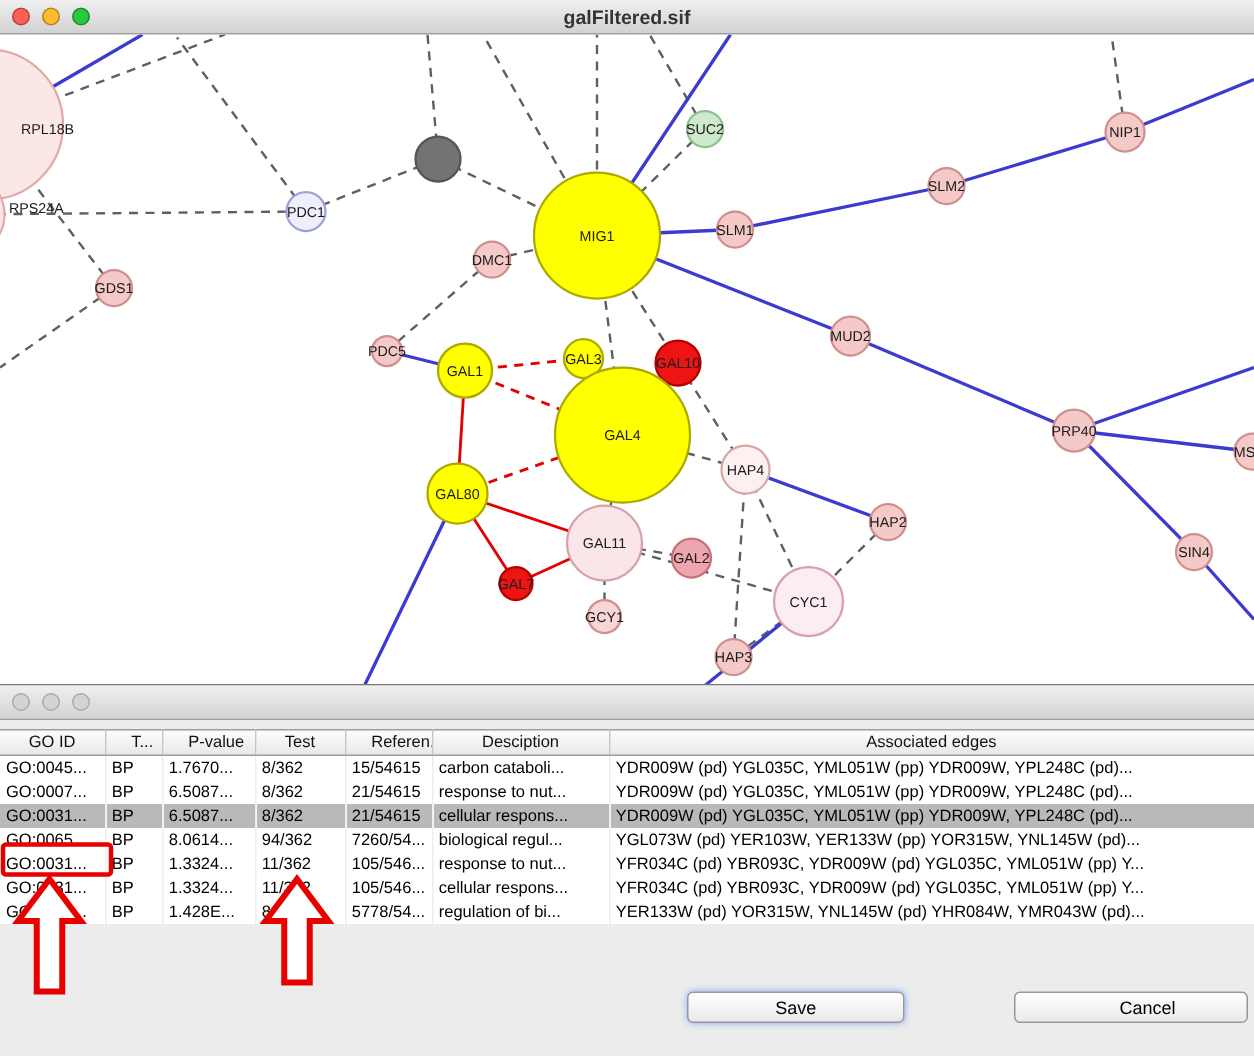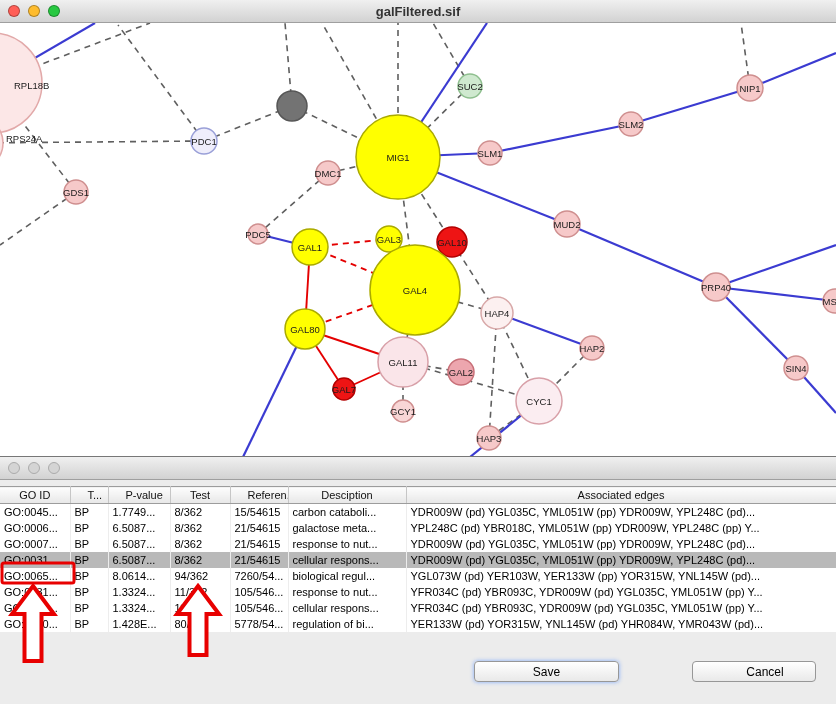--- a/index.html
+++ b/index.html
@@ -38,23 +38,23 @@
   thead th{height:16px;font-weight:normal;font-size:11px;color:#111;
            background:linear-gradient(#fdfdfd,#e7e7e7);
            border-top:1px solid #9c9c9c;border-bottom:1px solid #9c9c9c;
            border-right:1px solid #c6c6c6;text-align:center;padding:0 17px;
            overflow:hidden;white-space:nowrap;}
   tbody td{height:16px;font-size:11px;color:#000;padding:0 4px;white-space:nowrap;
            overflow:hidden;border-right:1px solid #ededed;}
   tbody tr.selected td{background:#b9b9b9;}
   .btn{position:absolute;height:21px;border-radius:4px;border:1px solid #979797;
        background:linear-gradient(#ffffff,#e9e9e9);font-size:12px;color:#000;
-       font-family:"Liberation Sans",sans-serif;cursor:default;margin-left:16px;}
+       font-family:"Liberation Sans",sans-serif;cursor:default;}
   #save-btn{left:458px;top:204px;width:145px;box-shadow:0 0 4px rgba(110,160,255,.85);}
-  #cancel-btn{left:676px;top:204px;width:124px;padding-left:28px;}
+  #cancel-btn{left:676px;top:204px;width:156px;padding-left:28px;}
 
   
   #annot-svg{position:absolute;left:0;top:0;width:836px;height:704px;
              pointer-events:none;z-index:99;}
 </style>
 </head>
 <body>
 
 <div class="screen">
 
@@ -208,34 +208,25 @@
               <th>Test</th>
               <th>Referen...</th>
               <th>Desciption</th>
               <th>Associated edges</th>
             </tr>
           </thead>
         <tbody id="tbody">
             <tr>
               <td>GO:0045...</td>
               <td>BP</td>
-              <td>1.7749...</td>
+              <td>1.7670...</td>
               <td>8/362</td>
               <td>15/54615</td>
               <td>carbon cataboli...</td>
               <td>YDR009W (pd) YGL035C, YML051W (pp) YDR009W, YPL248C (pd)...</td>
-            </tr>
-            <tr>
-              <td>GO:0006...</td>
-              <td>BP</td>
-              <td>6.5087...</td>
-              <td>8/362</td>
-              <td>21/54615</td>
-              <td>galactose meta...</td>
-              <td>YPL248C (pd) YBR018C, YML051W (pp) YDR009W, YPL248C (pp) Y...</td>
             </tr>
             <tr>
               <td>GO:0007...</td>
               <td>BP</td>
               <td>6.5087...</td>
               <td>8/362</td>
               <td>21/54615</td>
               <td>response to nut...</td>
               <td>YDR009W (pd) YGL035C, YML051W (pp) YDR009W, YPL248C (pd)...</td>
             </tr>

